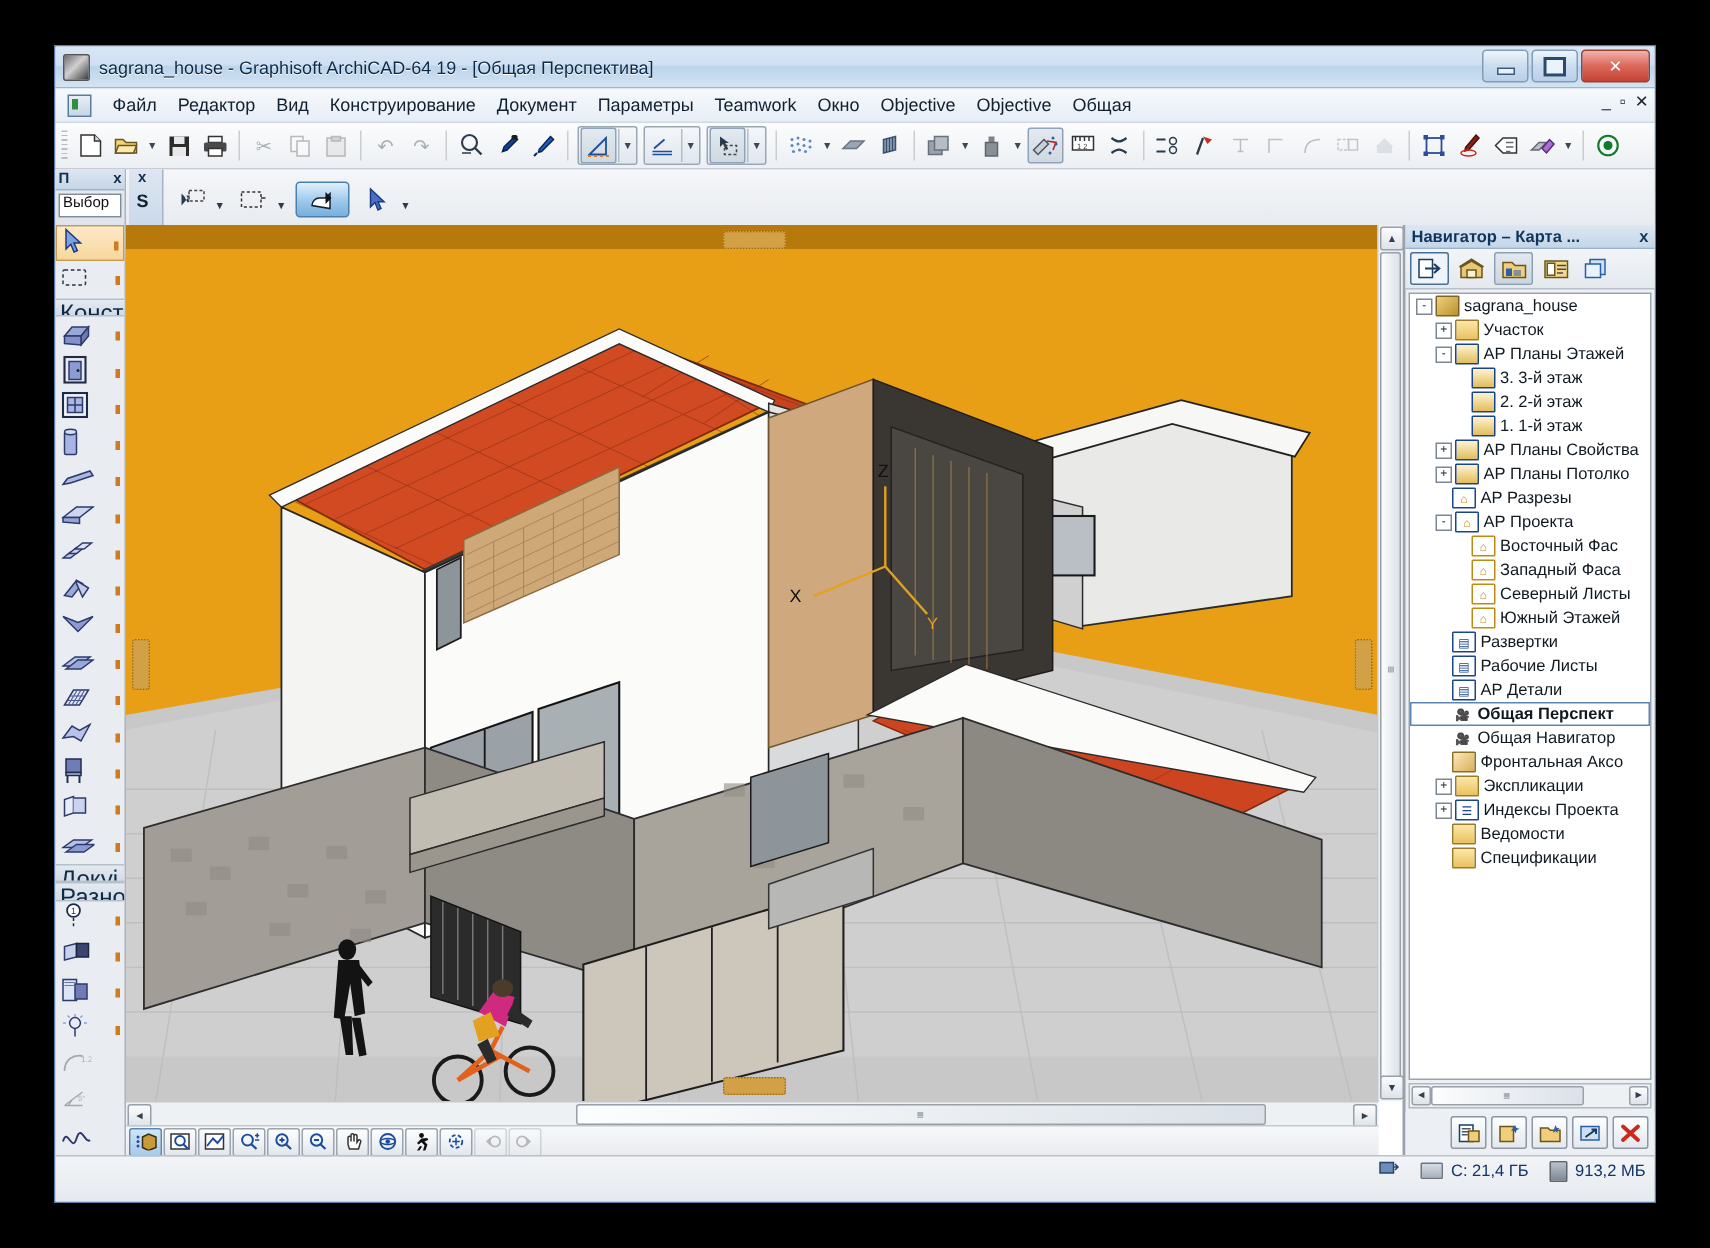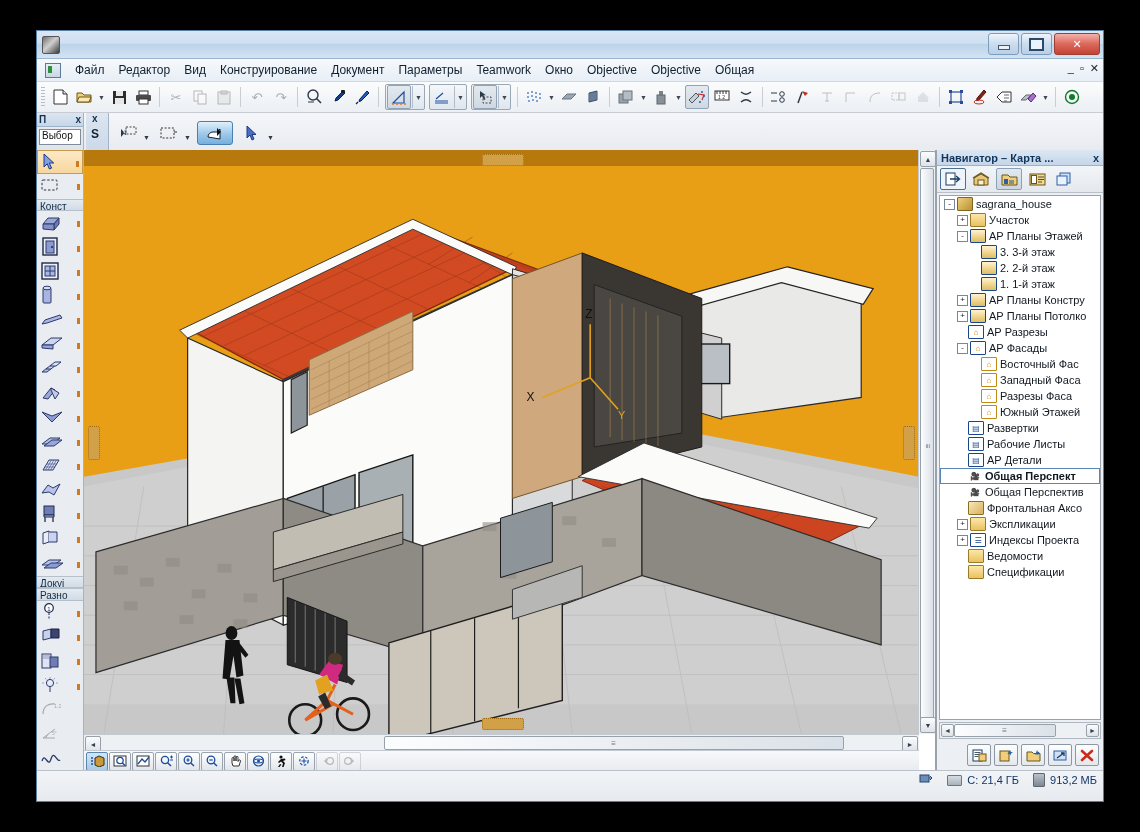--- a/index.html
+++ b/index.html
@@ -146,21 +146,21 @@
   
   .work{position:absolute;left:0;top:119px;right:0;bottom:30px;display:flex;}
   
   .lpal{
     width:46px;flex:none;background:#e9edf2;
     border-right:1px solid #aab2bb;
     display:flex;flex-direction:column;
     overflow:hidden;
   }
   .lpal .sec{
-    font-size:10px;color:#0f2a45;background:linear-gradient(to bottom,#e4eaf1,#d2dbe6);
+    font-size:16px;color:#0f2a45;background:linear-gradient(to bottom,#e4eaf1,#d2dbe6);
     border-top:1px solid #b6c0cb;border-bottom:1px solid #b6c0cb;
     padding:1px 3px;white-space:nowrap;overflow:hidden;height:13px;box-sizing:border-box;
   }
   .lpal .ti{
     height:26px;display:flex;align-items:center;padding-left:4px;position:relative;
   }
   .lpal .ti .g{font-size:15px;line-height:1;color:#3a4a70;}
   .lpal .ti.sel{
     background:linear-gradient(to bottom,#fde9c8,#f7d79d);
     border:1px solid #c79a4e;box-sizing:border-box;
@@ -312,20 +312,21 @@
   .st-disk{width:13px;height:9px;background:linear-gradient(to bottom,#d6dce3,#a9b2bc);border:1px solid #6d7682;border-radius:1px;}
   .st-mem{width:10px;height:12px;background:linear-gradient(to bottom,#b9c1ca,#7e8892);border:1px solid #5e6770;border-radius:1px;}
 </style>
 </head>
 <body>
 
 <div class="win">
 
   <div class="titlebar">
     <div class="title-ico"></div>
+    <div class="title-txt">sagrana_house - Graphisoft ArchiCAD-64 19 - [Общая Перспектива]</div>
     <div class="wbtns">
       <div class="wbtn">
           <i class="min"></i>
         </div>
       <div class="wbtn">
           <i class="max"></i>
         </div>
       <div class="wbtn close">✕</div>
     </div>
   </div>
@@ -1191,57 +1192,57 @@
           <div class="tr">
             <span class="spacer" style="width: 30px;"></span>
             <span style="width: 11px; flex: 0 0 auto;"></span>
             <span class="ico ic-plan"></span>
             <span class="lbl">1. 1-й этаж</span>
           </div>
           <div class="tr">
             <span class="spacer" style="width: 17px;"></span>
             <span class="exp">+</span>
             <span class="ico ic-plan"></span>
-            <span class="lbl">АР Планы Констру</span>
+            <span class="lbl">АР Планы Свойства</span>
           </div>
           <div class="tr">
             <span class="spacer" style="width: 17px;"></span>
             <span class="exp">+</span>
             <span class="ico ic-plan"></span>
             <span class="lbl">АР Планы Потолко</span>
           </div>
           <div class="tr">
             <span class="spacer" style="width: 17px;"></span>
             <span style="width: 11px; flex: 0 0 auto;"></span>
             <span class="ico ic-sect">⌂</span>
             <span class="lbl">АР Разрезы</span>
           </div>
           <div class="tr">
             <span class="spacer" style="width: 17px;"></span>
             <span class="exp">-</span>
             <span class="ico ic-sect">⌂</span>
-            <span class="lbl">АР Фасады</span>
+            <span class="lbl">АР Проекта</span>
           </div>
           <div class="tr">
             <span class="spacer" style="width: 30px;"></span>
             <span style="width: 11px; flex: 0 0 auto;"></span>
             <span class="ico ic-elev">⌂</span>
             <span class="lbl">Восточный Фас</span>
           </div>
           <div class="tr">
             <span class="spacer" style="width: 30px;"></span>
             <span style="width: 11px; flex: 0 0 auto;"></span>
             <span class="ico ic-elev">⌂</span>
             <span class="lbl">Западный Фаса</span>
           </div>
           <div class="tr">
             <span class="spacer" style="width: 30px;"></span>
             <span style="width: 11px; flex: 0 0 auto;"></span>
             <span class="ico ic-elev">⌂</span>
-            <span class="lbl">Разрезы Фаса</span>
+            <span class="lbl">Северный Листы</span>
           </div>
           <div class="tr">
             <span class="spacer" style="width: 30px;"></span>
             <span style="width: 11px; flex: 0 0 auto;"></span>
             <span class="ico ic-elev">⌂</span>
             <span class="lbl">Южный Этажей</span>
           </div>
           <div class="tr">
             <span class="spacer" style="width: 17px;"></span>
             <span style="width: 11px; flex: 0 0 auto;"></span>
@@ -1263,21 +1264,21 @@
           <div class="tr sel">
             <span class="spacer" style="width: 17px;"></span>
             <span style="width: 11px; flex: 0 0 auto;"></span>
             <span class="ico ic-cam">🎥</span>
             <span class="lbl">Общая Перспект</span>
           </div>
           <div class="tr">
             <span class="spacer" style="width: 17px;"></span>
             <span style="width: 11px; flex: 0 0 auto;"></span>
             <span class="ico ic-cam">🎥</span>
-            <span class="lbl">Общая Перспектив</span>
+            <span class="lbl">Общая Навигатор</span>
           </div>
           <div class="tr">
             <span class="spacer" style="width: 17px;"></span>
             <span style="width: 11px; flex: 0 0 auto;"></span>
             <span class="ico ic-axo"></span>
             <span class="lbl">Фронтальная Аксо</span>
           </div>
           <div class="tr">
             <span class="spacer" style="width: 17px;"></span>
             <span class="exp">+</span>

